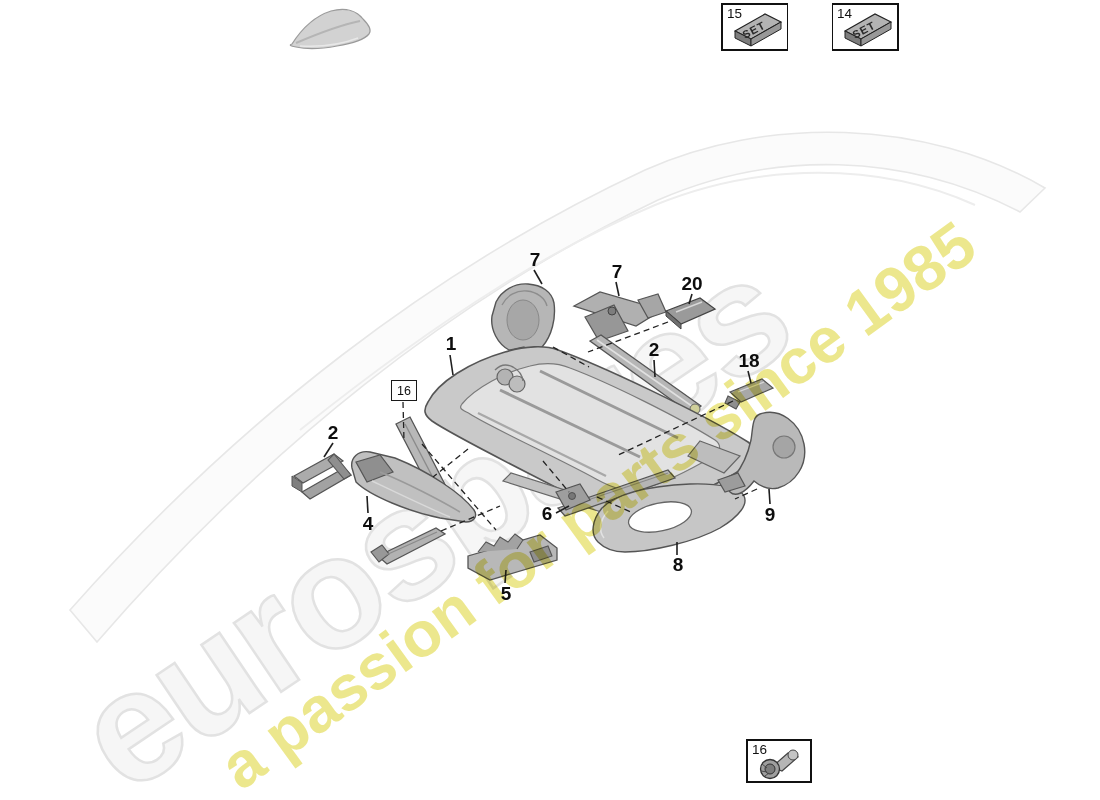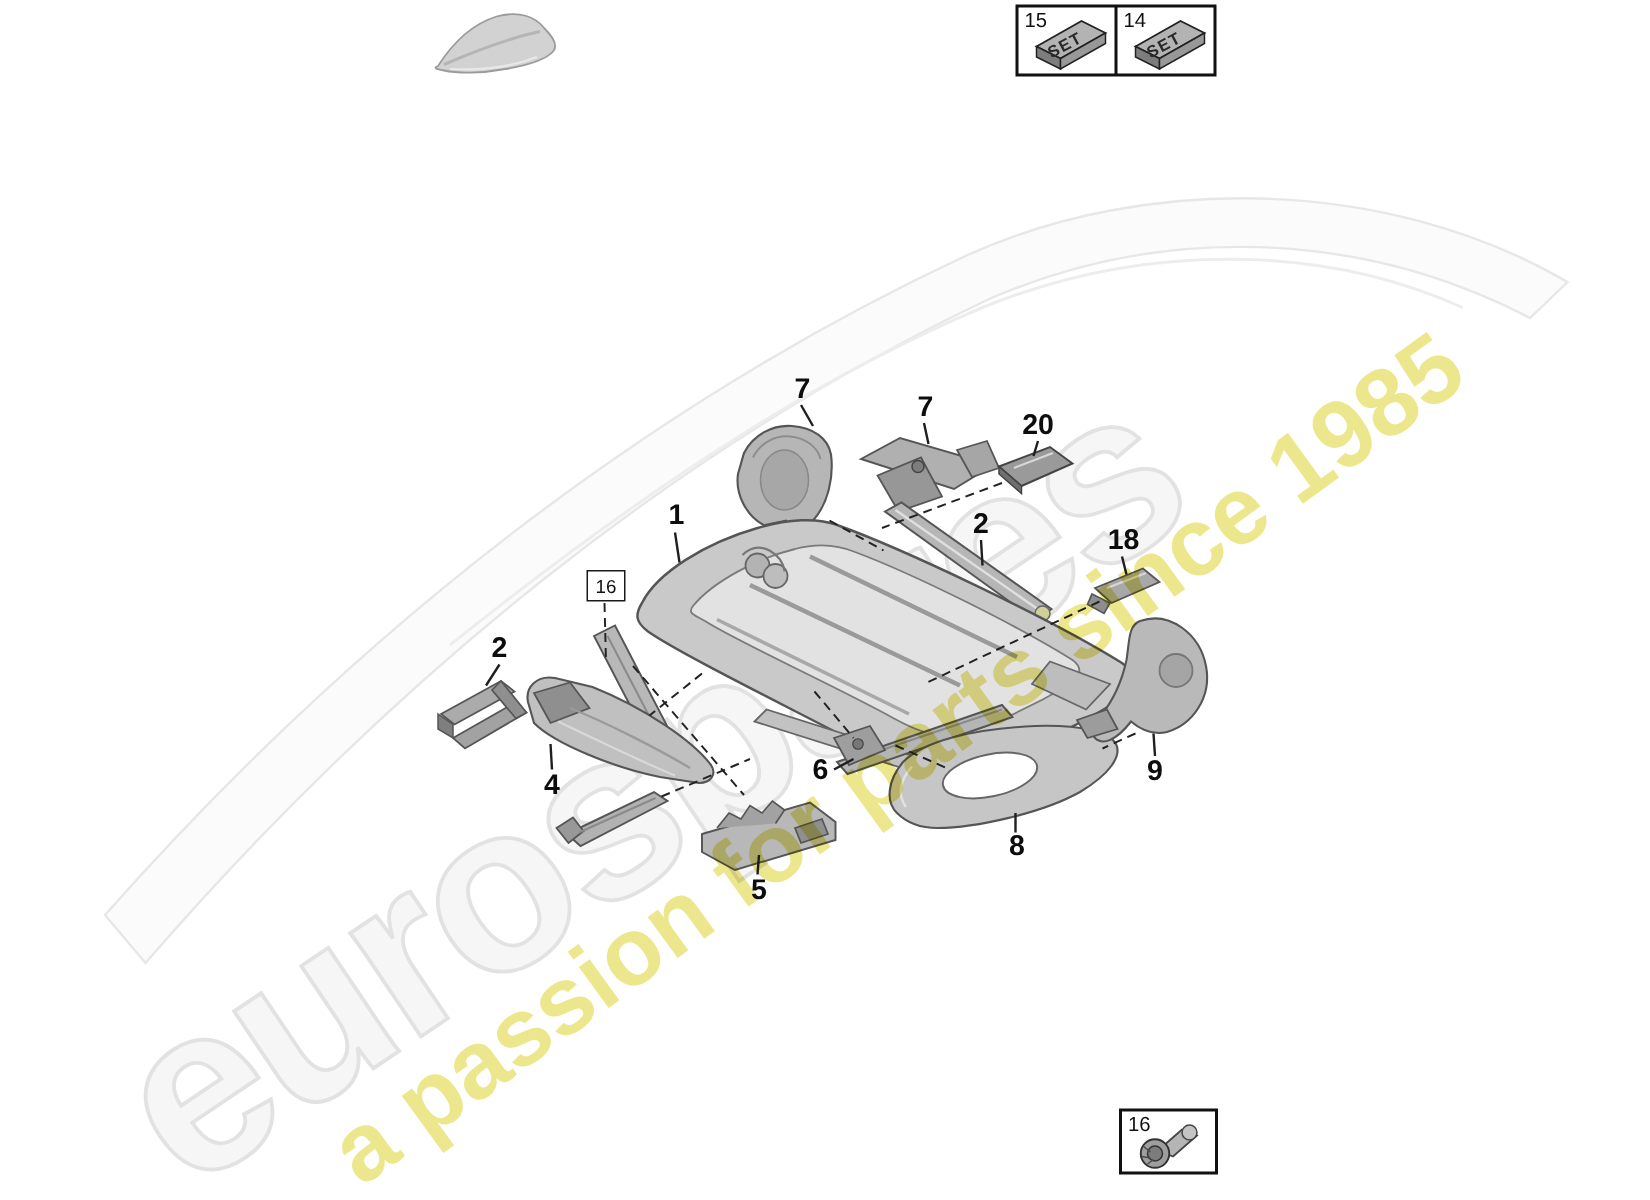--- a/index.html
+++ b/index.html
@@ -29,21 +29,21 @@
     font-weight:bold;font-size:19px;color:#0d0d0d;z-index:6;white-space:nowrap;
   }
   .mini-box{
     position:absolute;border:1.5px solid #1a1a1a;background:#fff;
     width:24px;height:19px;display:flex;align-items:center;justify-content:center;
     font-size:12.5px;color:#111;z-index:6;
   }
   
   .set-strip{position:absolute;left:677px;top:3px;display:flex;z-index:6;background:#fff;}
   .set-box{
-    width:67px;height:48px;border:2px solid #111;position:relative;box-sizing:border-box;
+    width:67px;height:48px;border:2px solid #111;position:relative;box-sizing:border-box;margin-left:44px;
   }
   .set-box + .set-box{border-left-width:1px;padding-left:44px;}
   .set-box:first-child{border-right-width:1px;}
   .set-box .num{position:absolute;left:4px;top:1px;font-size:13.5px;color:#111;}
   .set-box svg{position:absolute;right:2px;bottom:1px;}
   
   .fastener-box{
     position:absolute;left:746px;top:739px;width:66px;height:44px;
     border:2px solid #111;box-sizing:border-box;background:#fff;z-index:6;
   }

